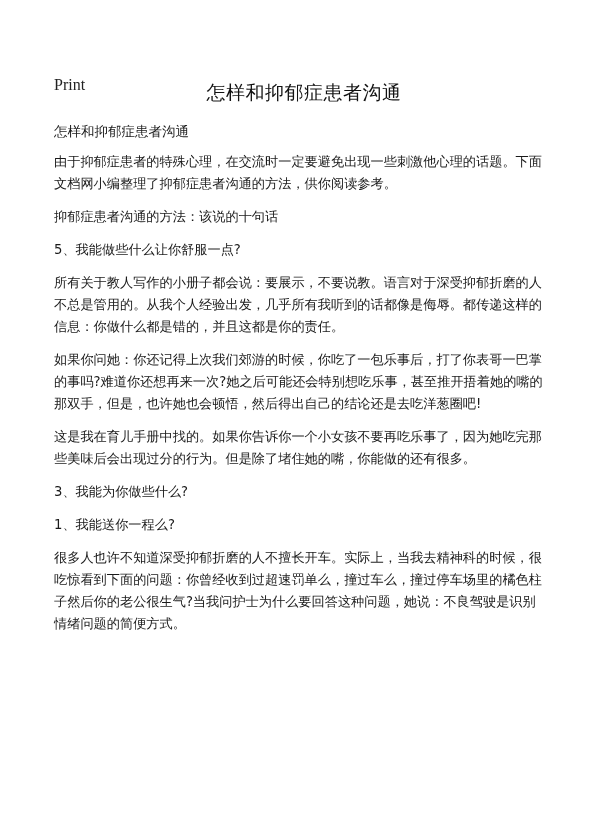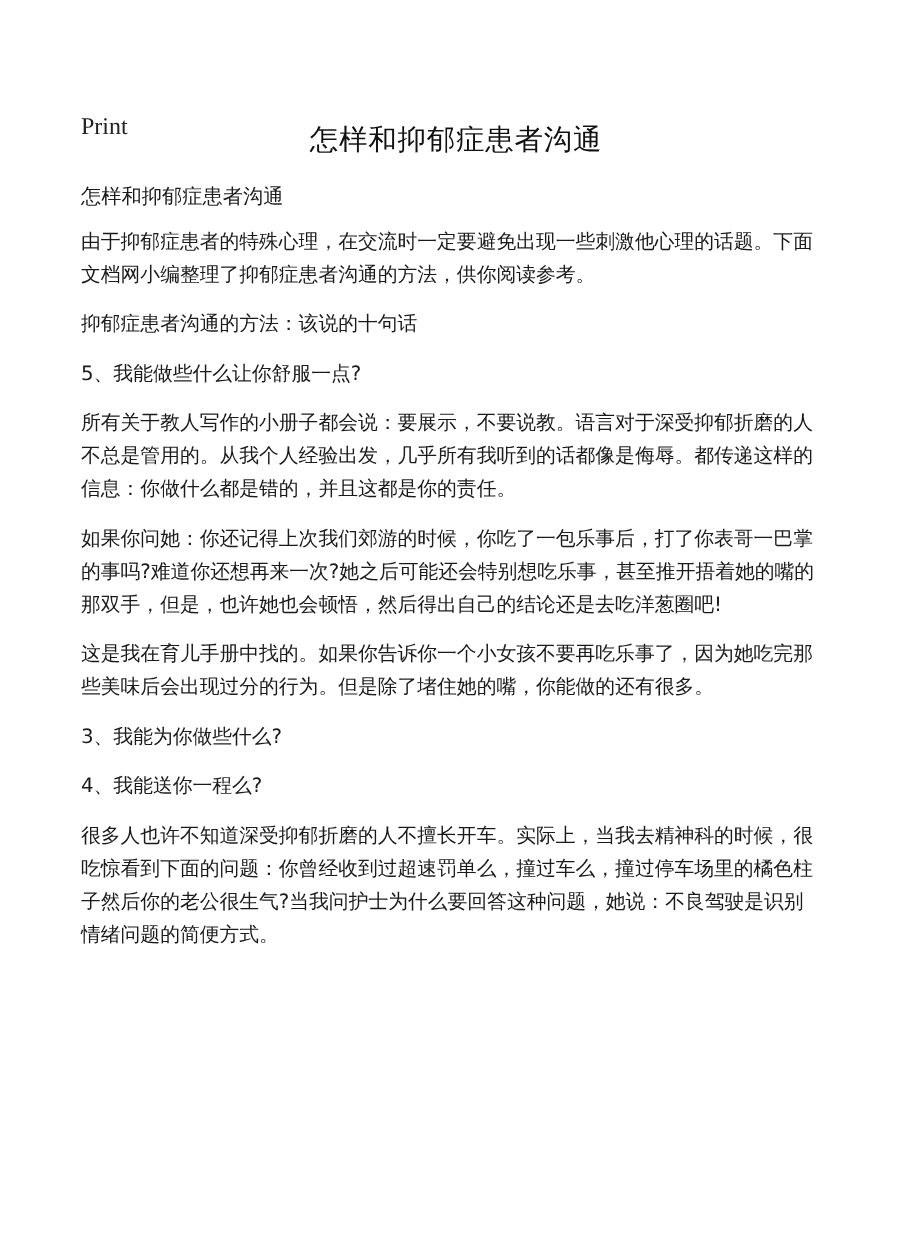--- a/index.html
+++ b/index.html
@@ -68,16 +68,16 @@
 
   <div class="content">
     <p class="subtitle">怎样和抑郁症患者沟通</p>
     <p>由于抑郁症患者的特殊心理，在交流时一定要避免出现一些刺激他心理的话题。下面文档网小编整理了抑郁症患者沟通的方法，供你阅读参考。</p>
     <p>抑郁症患者沟通的方法：该说的十句话</p>
     <p>5、我能做些什么让你舒服一点?</p>
     <p>所有关于教人写作的小册子都会说：要展示，不要说教。语言对于深受抑郁折磨的人不总是管用的。从我个人经验出发，几乎所有我听到的话都像是侮辱。都传递这样的信息：你做什么都是错的，并且这都是你的责任。</p>
     <p>如果你问她：你还记得上次我们郊游的时候，你吃了一包乐事后，打了你表哥一巴掌的事吗?难道你还想再来一次?她之后可能还会特别想吃乐事，甚至推开捂着她的嘴的那双手，但是，也许她也会顿悟，然后得出自己的结论还是去吃洋葱圈吧!</p>
     <p>这是我在育儿手册中找的。如果你告诉你一个小女孩不要再吃乐事了，因为她吃完那些美味后会出现过分的行为。但是除了堵住她的嘴，你能做的还有很多。</p>
     <p>3、我能为你做些什么?</p>
-    <p>4、我能送你一程么?</p>
+    <p>1、我能送你一程么?</p>
     <p>很多人也许不知道深受抑郁折磨的人不擅长开车。实际上，当我去精神科的时候，很吃惊看到下面的问题：你曾经收到过超速罚单么，撞过车么，撞过停车场里的橘色柱子然后你的老公很生气?当我问护士为什么要回答这种问题，她说：不良驾驶是识别情绪问题的简便方式。</p>
   </div>
 </div>
 
 </body></html>

